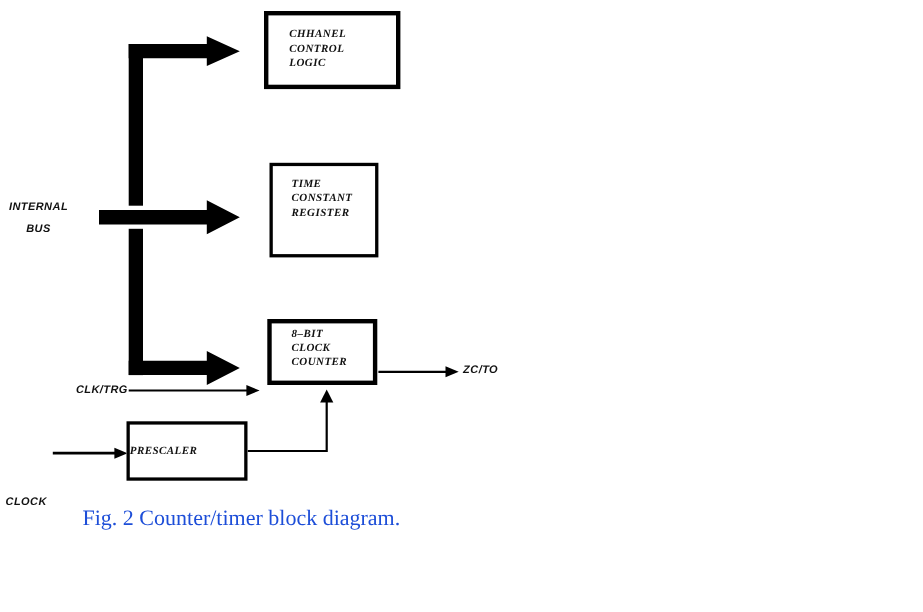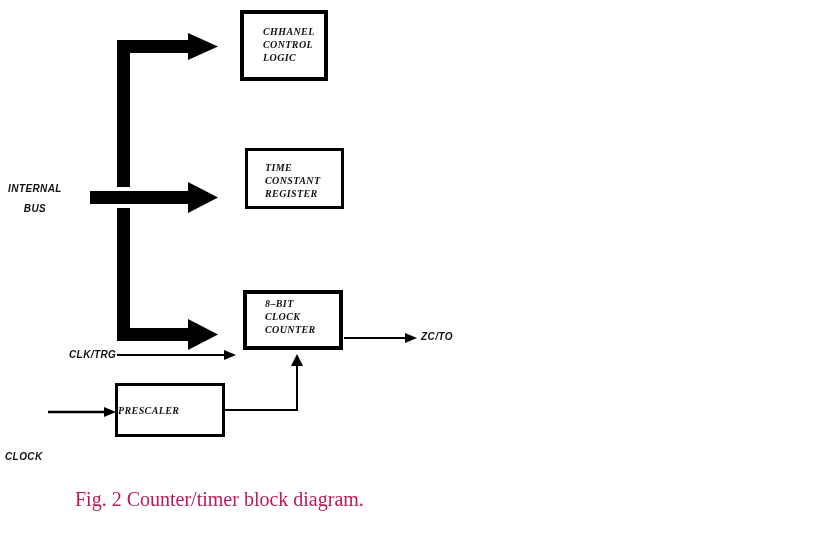--- a/index.html
+++ b/index.html
@@ -44,32 +44,32 @@
     font-style: italic;
     font-weight: bold;
     font-size: 10px;
     letter-spacing: 0.4px;
     color: #111111;
     white-space: nowrap;
   }
   .caption {
     position: absolute;
     left: 75px;
-    top: 488px;
+    top: 460px;
     font-family: "Liberation Serif", serif;
     font-size: 20px;
-    color: #be185d;
+    color: #1d4ed8;
     white-space: nowrap;
   }
   #box-channel {
-    left: 240px; top: 10px; width: 88px; height: 71px;
+    left: 240px; top: 10px; width: 124px; height: 71px;
     border-width: 4px; padding: 11px 0 0 19px;
   }
   #box-tcr {
-    left: 245px; top: 148px; width: 99px; height: 61px;
+    left: 245px; top: 148px; width: 99px; height: 86px;
     border-width: 3px; padding: 10px 0 0 17px;
   }
   #box-counter {
     left: 243px; top: 290px; width: 100px; height: 60px;
     border-width: 4px; padding: 3px 0 0 18px;
   }
   #box-prescaler {
     left: 115px; top: 383px; width: 110px; height: 54px;
     border-width: 3px;
     display: flex; align-items: center; justify-content: flex-start;

